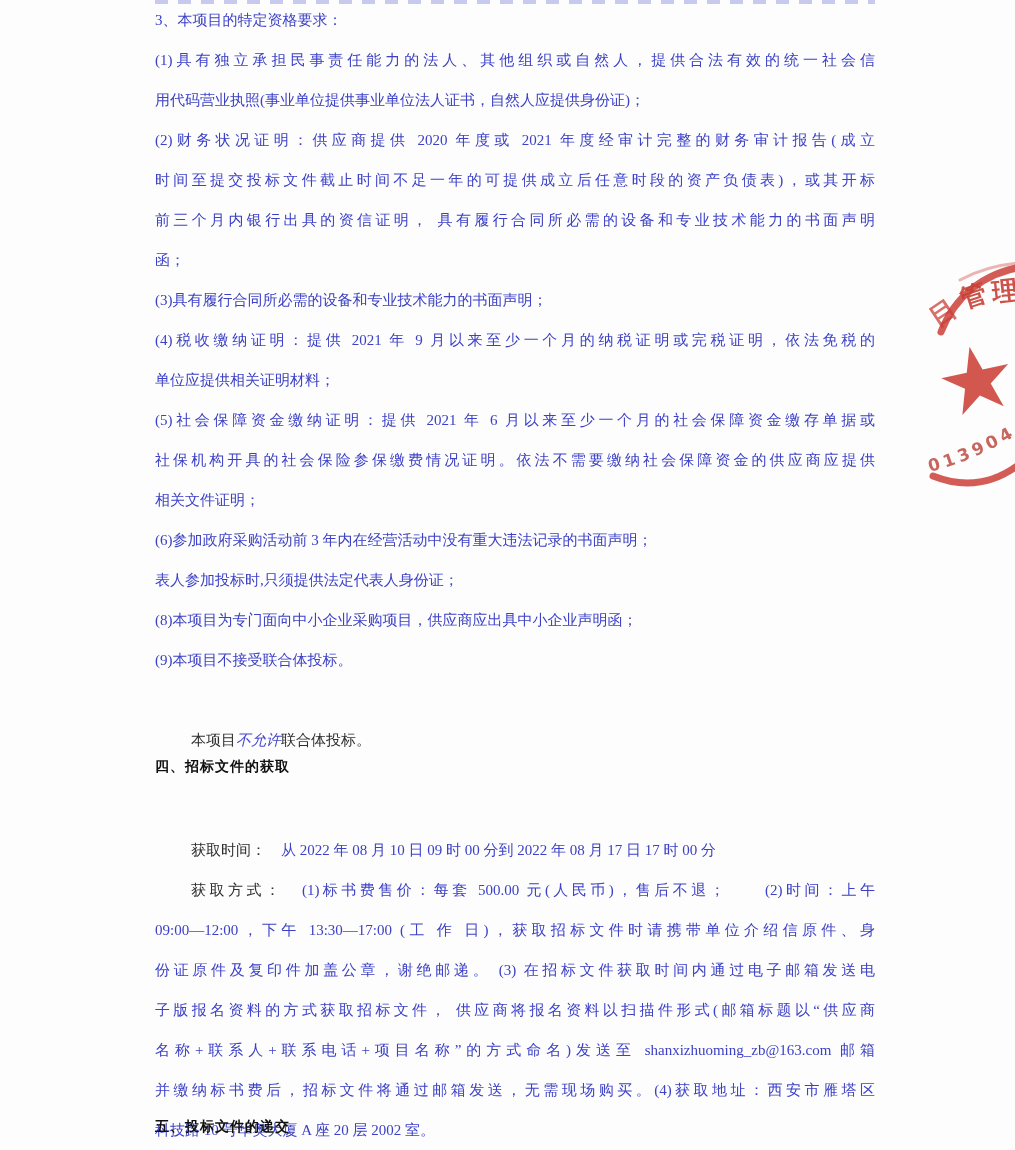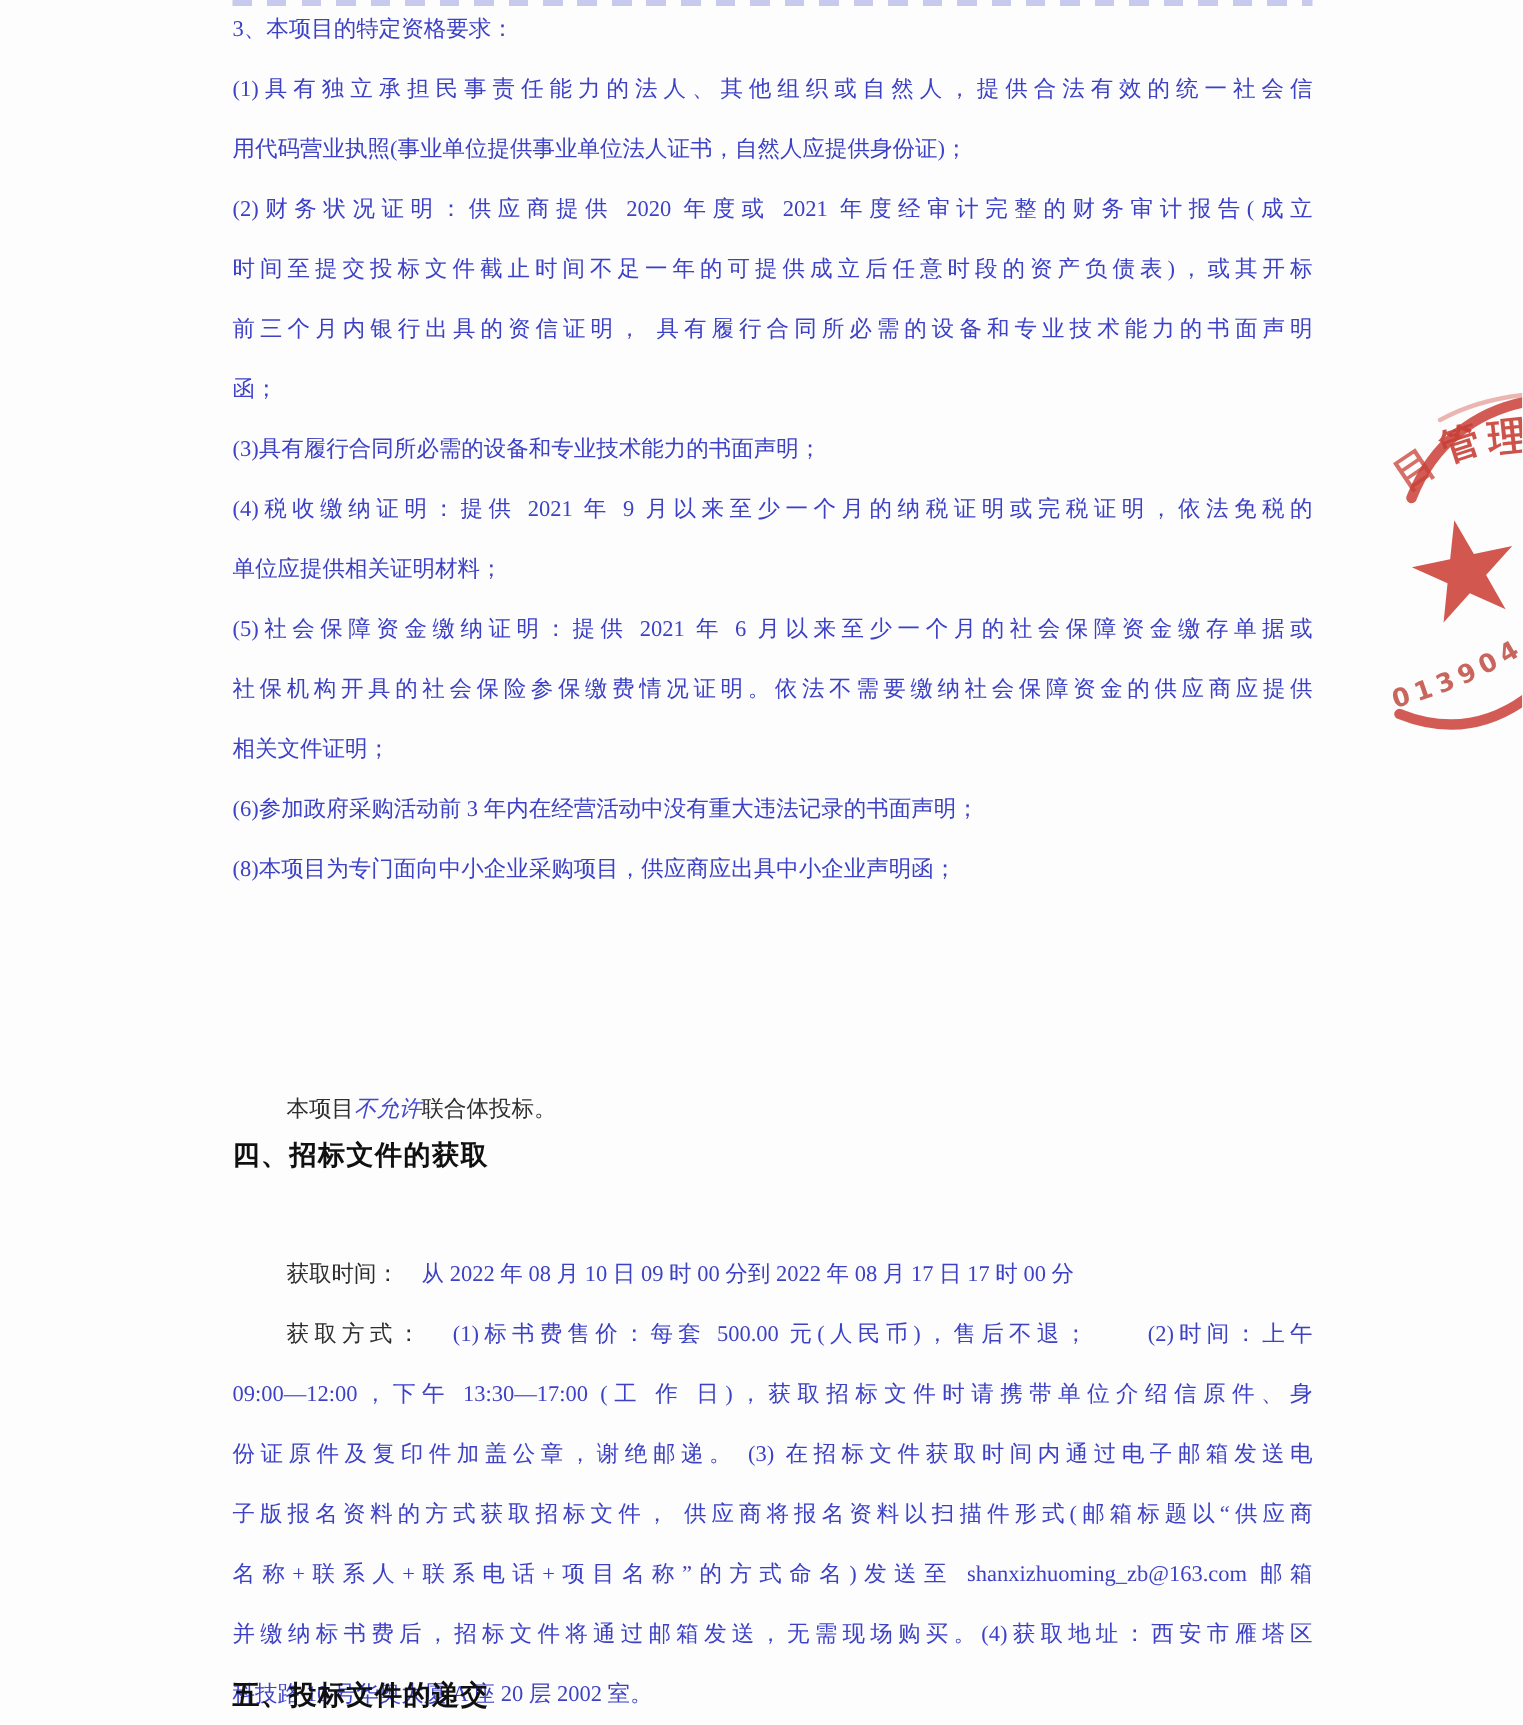--- a/index.html
+++ b/index.html
@@ -26,21 +26,21 @@
     height:40px;line-height:40px;
     font-size:15px;color:var(--blue);
   }
   .fill{text-align:justify;text-align-last:justify;}
   .indent{text-indent:36px;}
   .dark{color:var(--dark);text-align:right;}
   .em-blue{color:#4348cc;font-style:italic;margin-top:39px;}
   .heading{
     position:absolute;left:155px;
     font-family:"Liberation Sans","DejaVu Sans",sans-serif;
-    font-weight:700;font-size:18px;color:var(--heading);
+    font-weight:700;font-size:14px;color:var(--heading);
     letter-spacing:1px;white-space:nowrap;
   }
   .seal{
     position:absolute;left:860px;top:240px;width:155px;height:270px;
     pointer-events:none;
   }
 </style>
 </head>
 <body>
 
@@ -56,21 +56,23 @@
       <div class="line fill">时间至提交投标文件截止时间不足一年的可提供成立后任意时段的资产负债表)，或其开标</div>
       <div class="line fill">前三个月内银行出具的资信证明， 具有履行合同所必需的设备和专业技术能力的书面声明</div>
       <div class="line">函；</div>
       <div class="line">(3)具有履行合同所必需的设备和专业技术能力的书面声明；</div>
       <div class="line fill">(4)税收缴纳证明：提供 2021 年 9 月以来至少一个月的纳税证明或完税证明，依法免税的</div>
       <div class="line">单位应提供相关证明材料；</div>
       <div class="line fill">(5)社会保障资金缴纳证明：提供 2021 年 6 月以来至少一个月的社会保障资金缴存单据或</div>
       <div class="line fill">社保机构开具的社会保险参保缴费情况证明。依法不需要缴纳社会保障资金的供应商应提供</div>
       <div class="line">相关文件证明；</div>
       <div class="line">(6)参加政府采购活动前 3 年内在经营活动中没有重大违法记录的书面声明；</div>
+      <div class="line">表人参加投标时,只须提供法定代表人身份证；</div>
       <div class="line">(8)本项目为专门面向中小企业采购项目，供应商应出具中小企业声明函；</div>
+      <div class="line">(9)本项目不接受联合体投标。</div>
     </div>
 
   <div class="textcol line indent" style="top:720px;">
     <span class="dark">本项目</span><span class="em-blue">不允许</span><span class="dark">联合体投标。</span>
   </div>
 
   <div class="heading" style="top:758px;">四、招标文件的获取</div>
 
   <div class="textcol" style="top:830px;">
     <div class="line indent">

